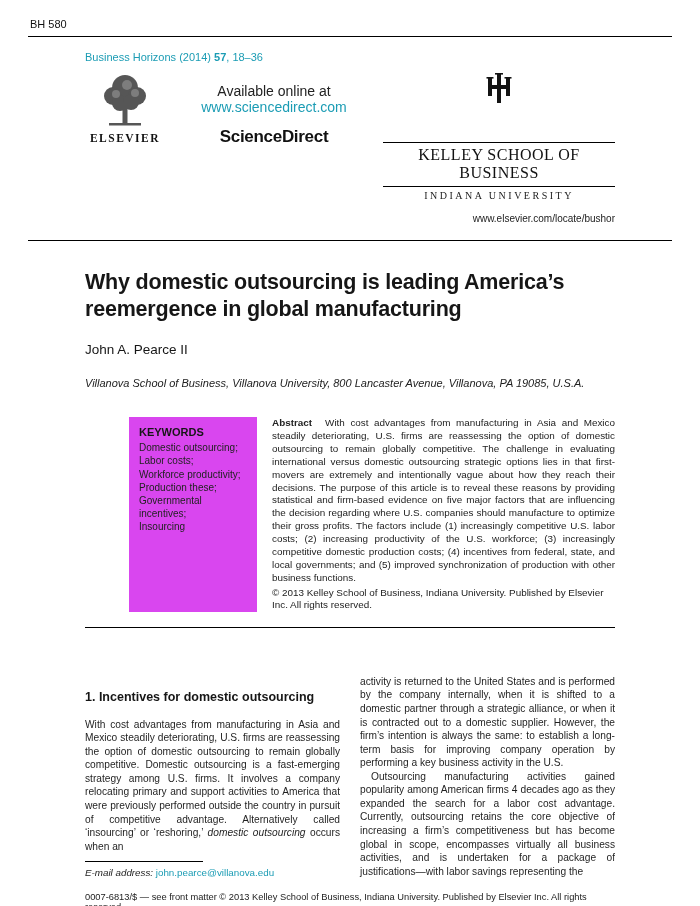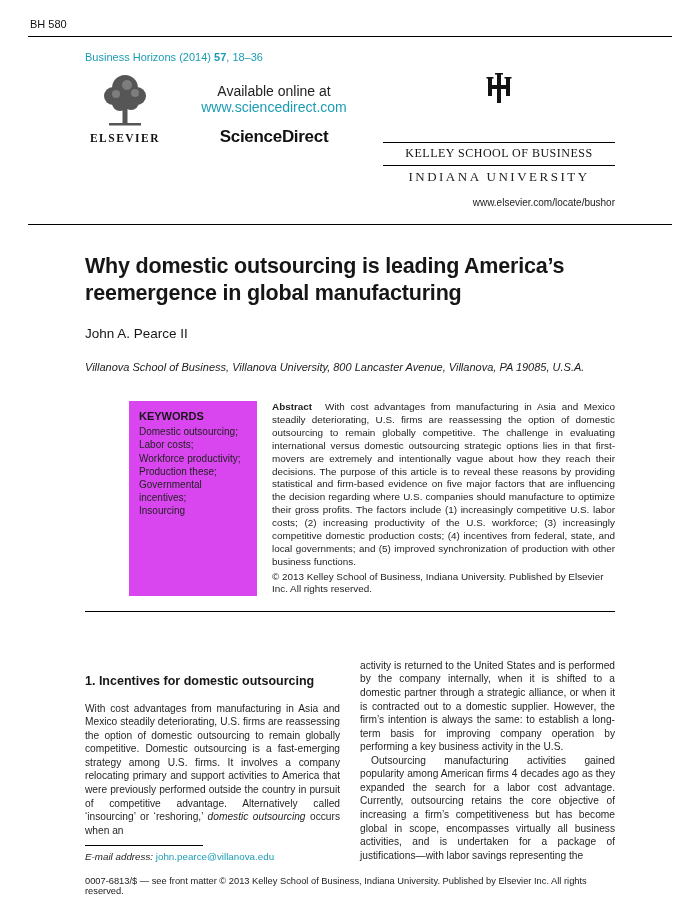--- a/index.html
+++ b/index.html
@@ -26,24 +26,24 @@
   .elsevier { width: 80px; text-align: center; }
   .elsevier .tree { display: block; margin: 0 auto; }
   .elsevier-word { font-family: "Liberation Serif", serif; font-weight: bold; font-size: 11.5px; letter-spacing: 1.5px; margin-top: 3px; color: #111; }
   .sd { flex: 1; text-align: center; padding-top: 12px; }
   .avail { font-size: 14px; color: #222; }
   .avail .teal { color: var(--accent); text-decoration: none; }
   .sd-word { font-size: 17px; font-weight: bold; letter-spacing: -0.3px; margin-top: 12px; color: #111; }
   .kelley { width: 232px; text-align: center; padding-top: 2px; }
   .trident { display: block; margin: 0 auto 4px auto; }
   .kelley-name {
-    font-family: "Liberation Serif", serif; font-size: 12px; letter-spacing: 0.5px; color: #111;
+    font-family: "Liberation Serif", serif; font-size: 16px; letter-spacing: 0.5px; color: #111;
     border-top: 1.5px solid #000; border-bottom: 1px solid #000; padding: 3px 0 4px 0; margin-top: 39px;
   }
-  .iu-name { font-family: "Liberation Serif", serif; font-size: 13px; letter-spacing: 2.5px; margin-top: 3px; color: #222; }
+  .iu-name { font-family: "Liberation Serif", serif; font-size: 10px; letter-spacing: 2.5px; margin-top: 3px; color: #222; }
   .journal-url { font-size: 10px; text-align: right; margin-top: 12px; color: #222; }
 
   
   .title { font-size: 21.5px; font-weight: bold; line-height: 1.26; margin: 28px 0 0 0; color: #161616; letter-spacing: -0.2px; }
   .author { font-size: 13.5px; margin-top: 19px; color: #161616; }
   .affiliation { font-size: 11px; font-style: italic; margin-top: 20px; color: #222; }
 
   
   .abstract-row { display: flex; margin-top: 28px; }
   .kw-box { width: 128px; background: #d946ef; padding: 9px 10px; min-height: 152px; flex: none; margin-left: 44px; }

